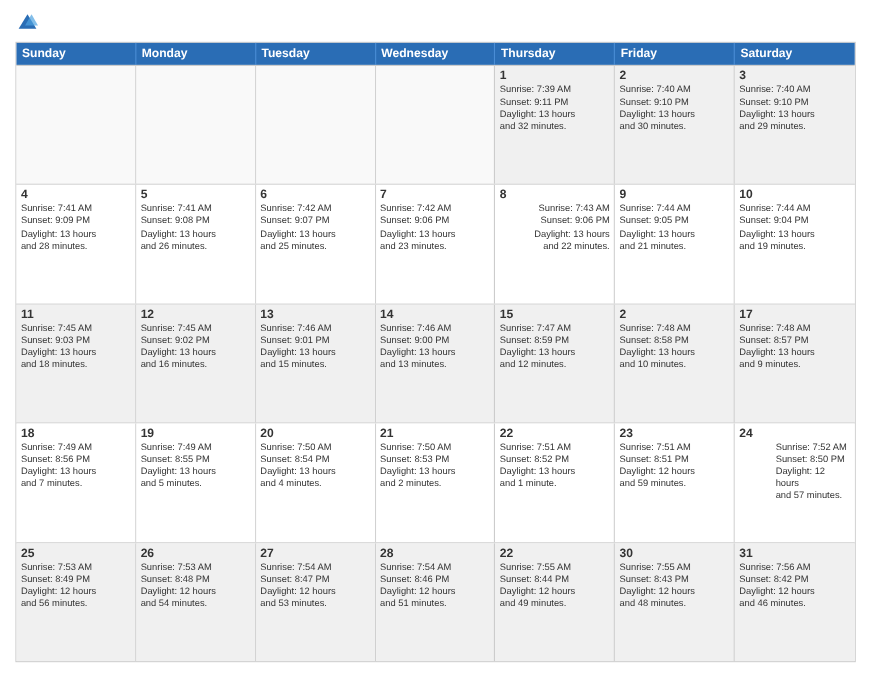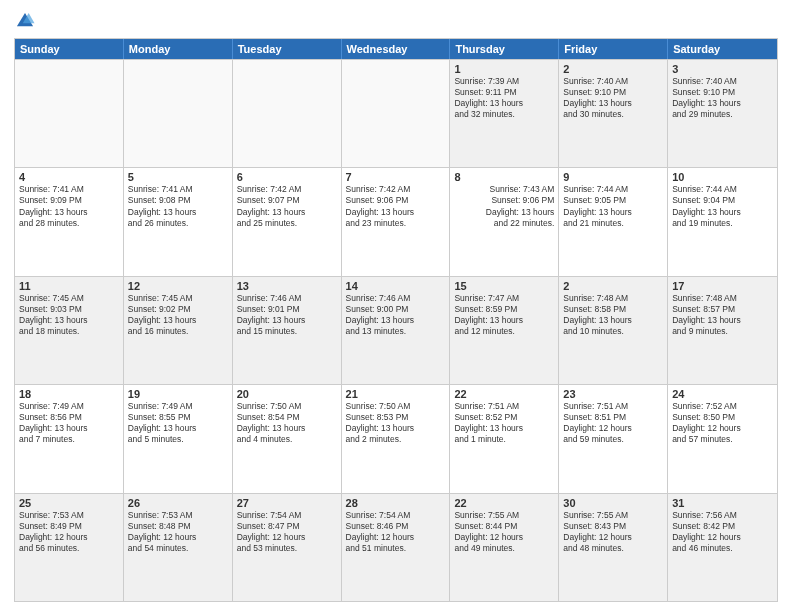--- a/index.html
+++ b/index.html
@@ -324,21 +324,21 @@
           </div>
           <div class="cal-cell">
             <div class="day-number">23</div>
             <div class="cell-text" style="white-space: pre-line;">Sunrise: 7:51 AM
 Sunset: 8:51 PM
 Daylight: 12 hours
 and 59 minutes.</div>
           </div>
           <div class="cal-cell">
             <div class="day-number">24</div>
-            <div class="cell-text" style="white-space: pre-line;">Sunrise: 7:52 AM
+            <div class="cell-text" style="white-space: pre-line; margin-left: 33px;">Sunrise: 7:52 AM
 Sunset: 8:50 PM
 Daylight: 12 hours
 and 57 minutes.</div>
           </div>
         </div>
         <div class="cal-row">
           <div class="cal-cell shaded">
             <div class="day-number">25</div>
             <div class="cell-text" style="white-space: pre-line;">Sunrise: 7:53 AM
 Sunset: 8:49 PM

